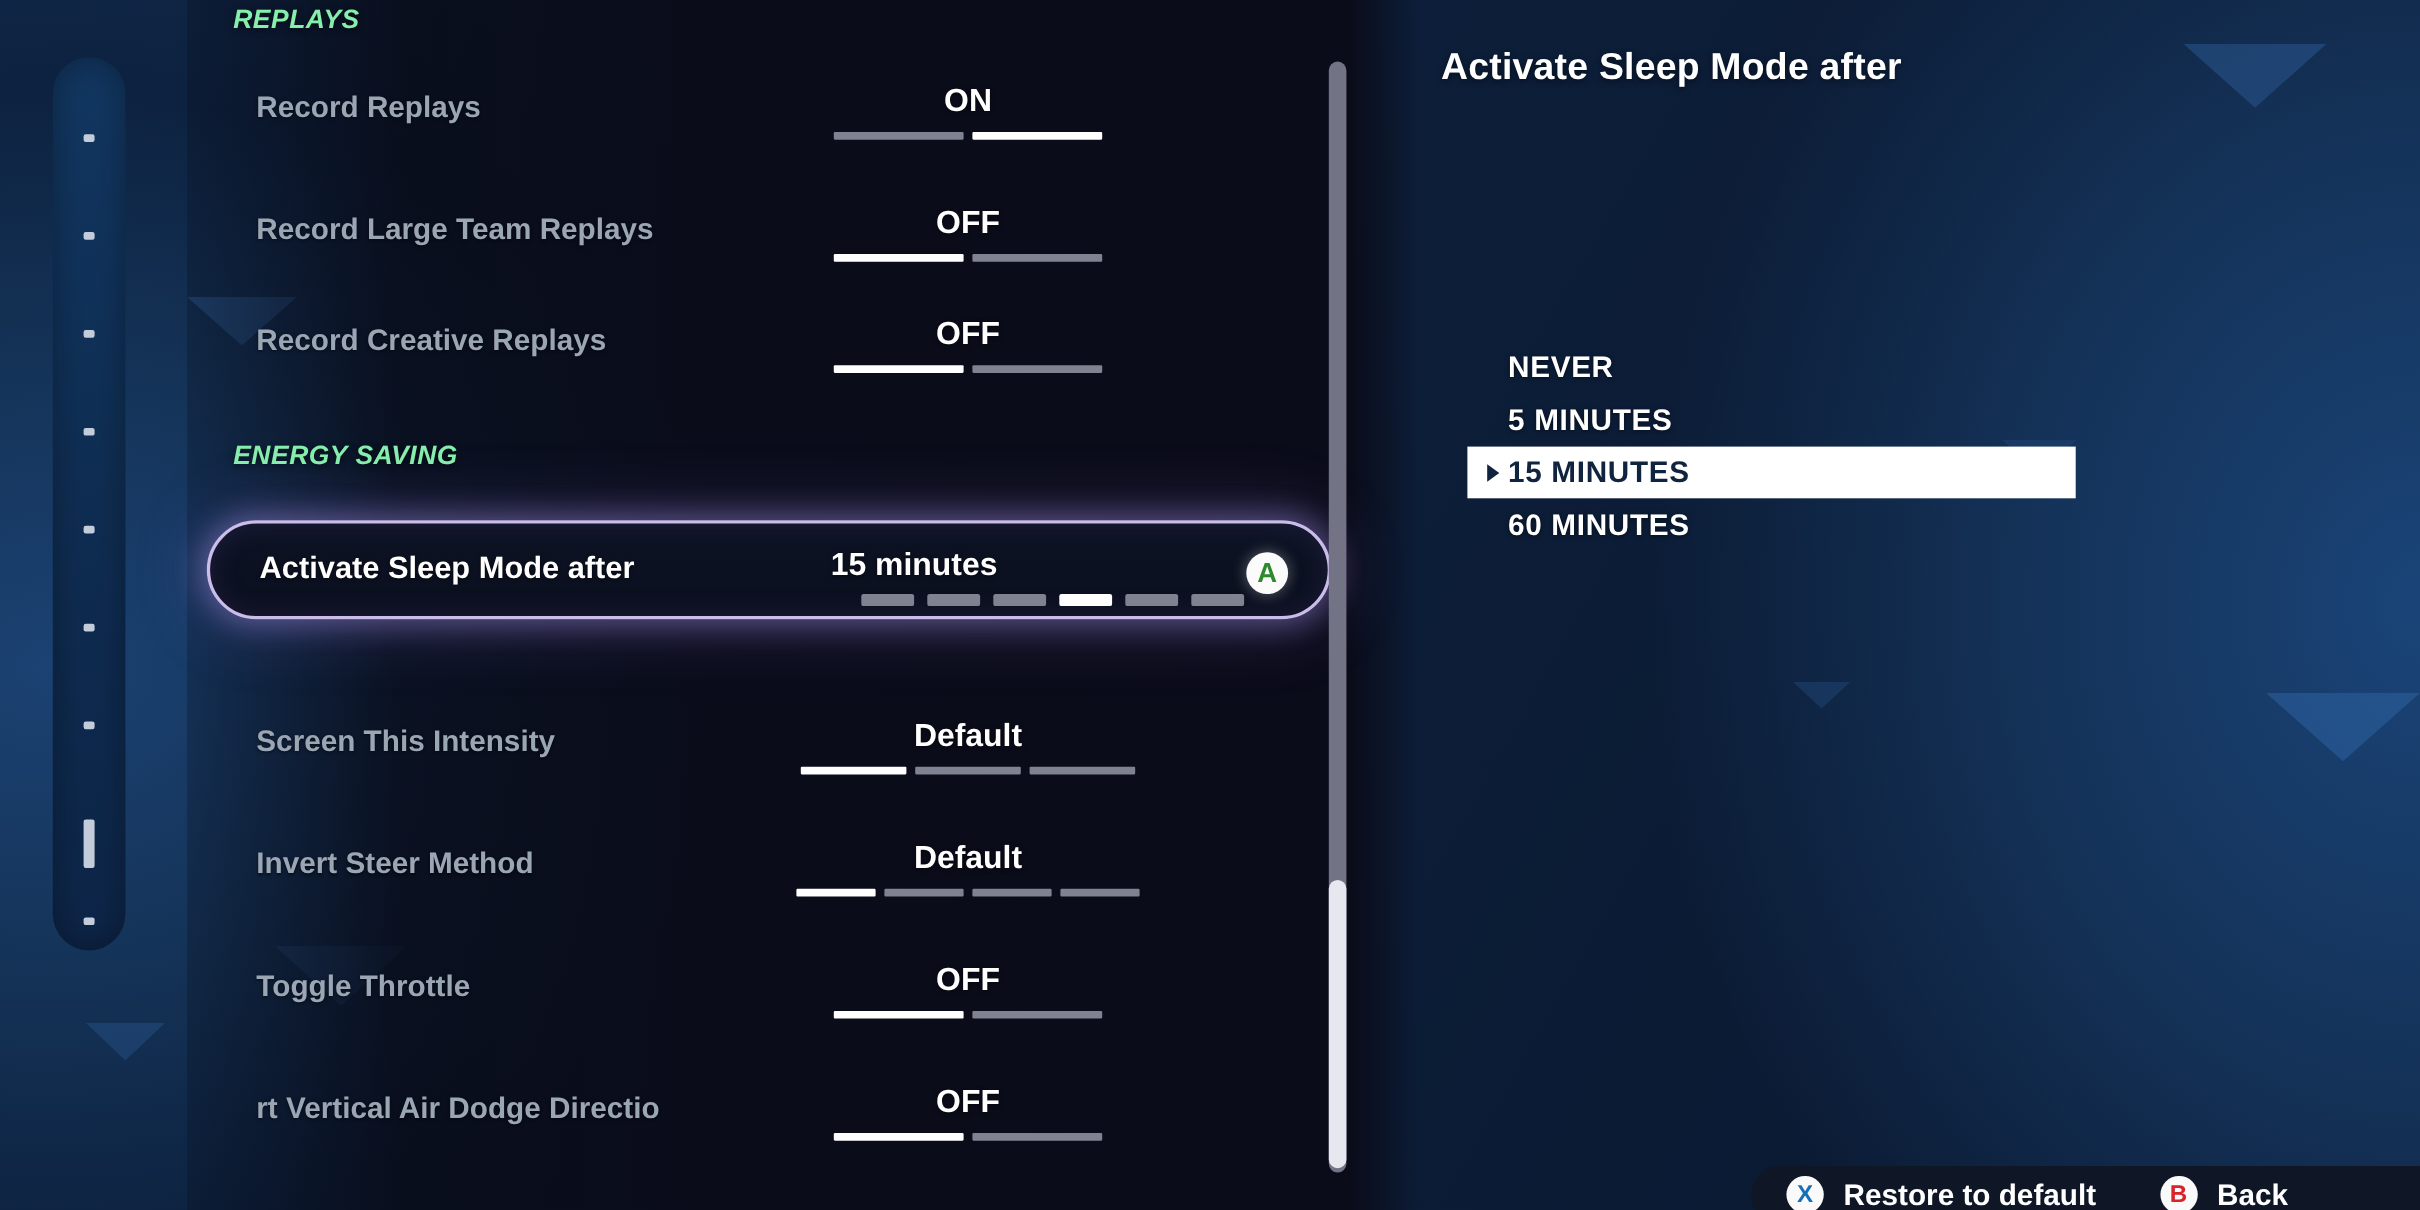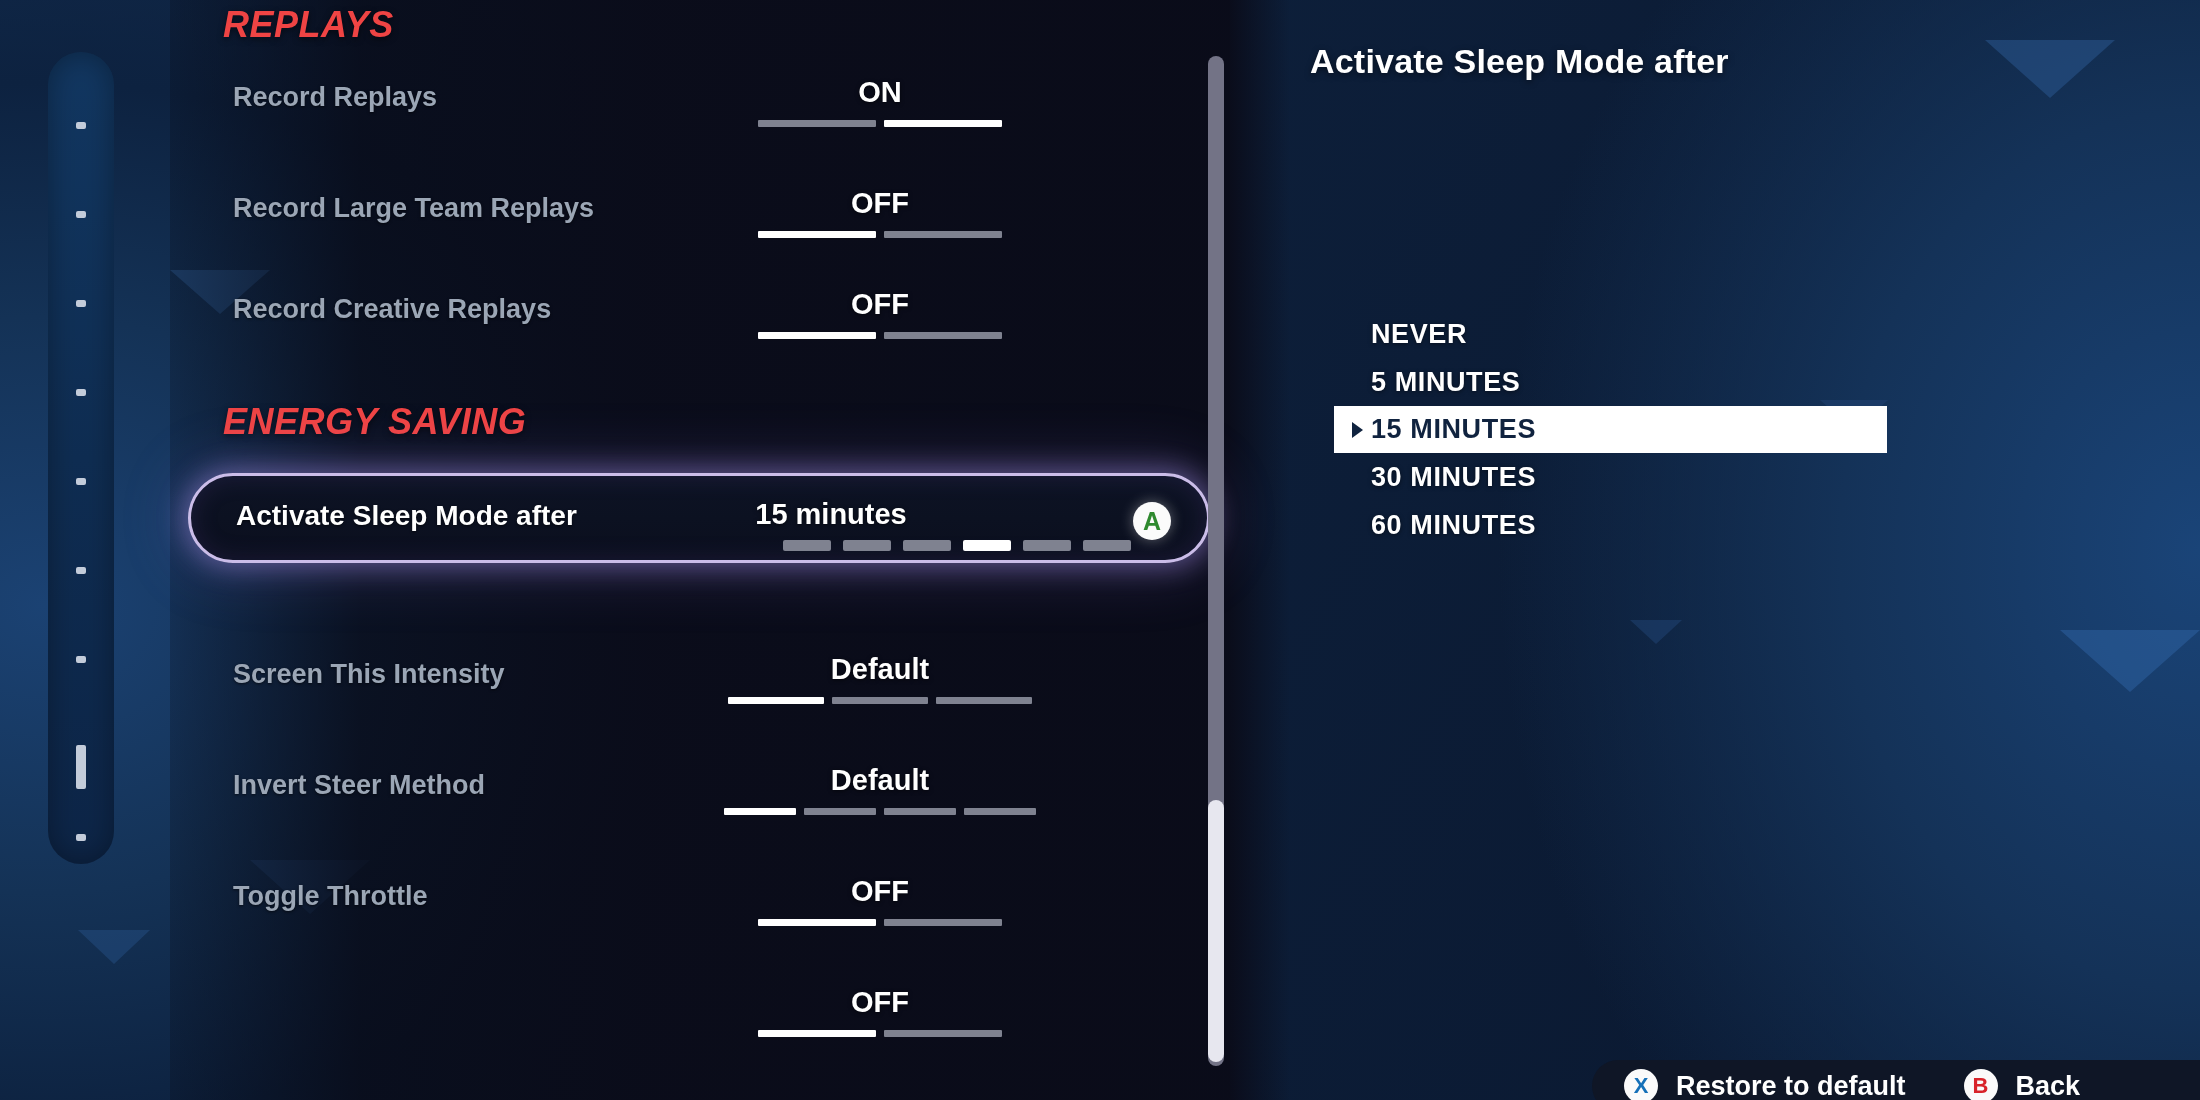--- a/index.html
+++ b/index.html
@@ -38,21 +38,21 @@
 
   
   .sb-track{position:absolute;left:1208px;top:56px;width:16px;height:1010px;
       border-radius:8px;background:#737386;}
   .sb-thumb{position:absolute;left:1208px;top:800px;width:16px;height:262px;
       border-radius:8px;background:#e7e7ef;}
 
   
   .list{position:absolute;left:200px;top:0;width:1010px;height:1100px;}
   .sec-title{
-      position:absolute;left:23px;color:#ef4444;font-size:36px;font-weight:bold;
+      position:absolute;left:12px;color:#86efac;font-size:24px;font-weight:bold;
       font-style:italic;letter-spacing:.5px;text-transform:uppercase;
       text-shadow:0 2px 6px rgba(0,0,0,.55);}
   .row{position:absolute;left:0;width:1010px;height:66px;}
   .row-label{position:absolute;left:33px;top:14px;font-size:27px;font-weight:bold;
       color:#9ba6b5;text-shadow:0 1px 3px rgba(0,0,0,.6);white-space:nowrap;}
   .row-value{position:absolute;top:8px;width:620px;left:370px;text-align:center;
       font-size:29px;font-weight:bold;color:#ffffff;text-shadow:0 1px 4px rgba(0,0,0,.6);}
   .segs{position:absolute;top:52px;left:370px;width:620px;
       display:flex;gap:8px;justify-content:center;}
   .seg{height:7px;background:#7f8290;border-radius:1px;}
@@ -196,20 +196,21 @@
       </div>
       <div class="row" style="top: 867px;">
         <div class="row-label">Toggle Throttle</div>
         <div class="row-value">OFF</div>
         <div class="segs">
           <div class="seg on" style="width: 118px;"></div>
           <div class="seg" style="width: 118px;"></div>
         </div>
       </div>
       <div class="row" style="top: 978px;">
+        <div class="row-label">rt Vertical Air Dodge Directio</div>
         <div class="row-value">OFF</div>
         <div class="segs">
           <div class="seg on" style="width: 118px;"></div>
           <div class="seg" style="width: 118px;"></div>
         </div>
       </div>
     </div>
 
   <div class="sb-track"></div>
   <div class="sb-thumb"></div>
@@ -222,23 +223,20 @@
         <span>NEVER</span>
       </div>
       <div class="opt">
         <span>5 MINUTES</span>
       </div>
       <div class="opt active">
         <span class="caret"></span>
         <span>15 MINUTES</span>
       </div>
       <div class="opt">
-        <span>30 MINUTES</span>
-      </div>
-      <div class="opt">
         <span>60 MINUTES</span>
       </div>
     </div>
 
   <div class="actionbar" id="actionbar">
       <div class="act">
         <div class="pad x" style="color: rgb(21, 112, 184);">X</div>
         <div class="act-label">Restore to default</div>
       </div>
       <div class="act">

